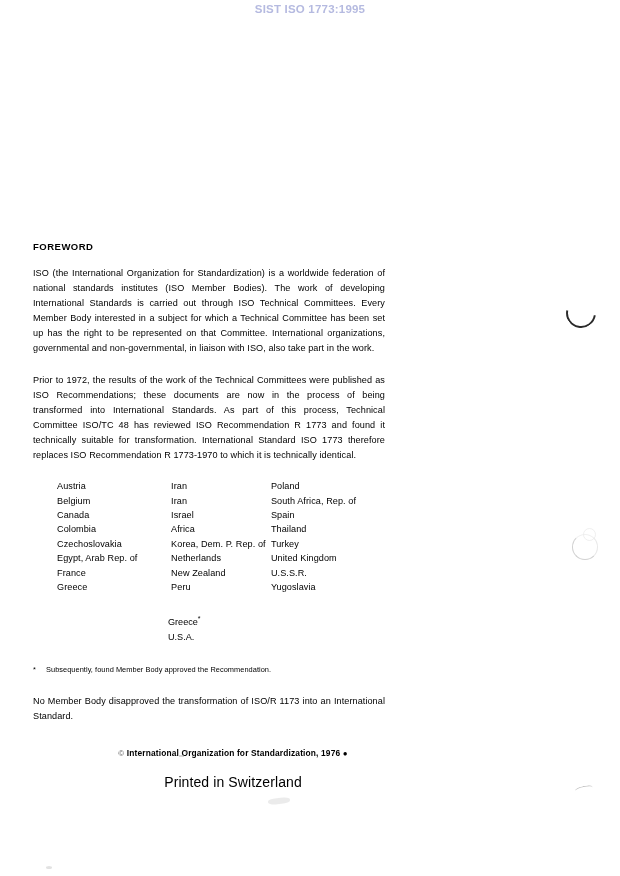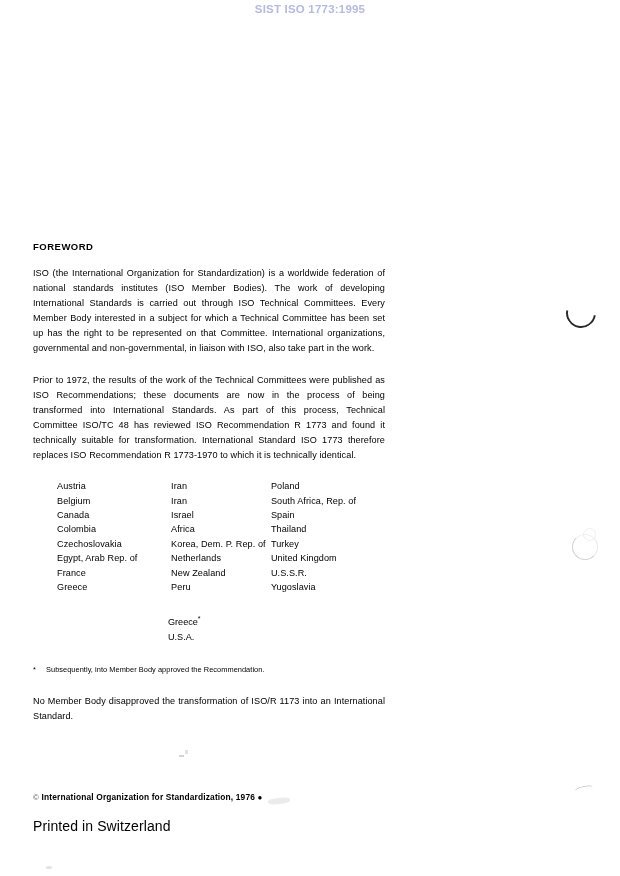--- a/index.html
+++ b/index.html
@@ -99,22 +99,23 @@
   }
   .footnote-mark {
     display: inline-block;
     width: 13px;
   }
 
   
   .bottom {
     position: absolute;
     left: 33px;
-    top: 792px;
+    top: 748px;
     width: 400px;
+    text-align: center;
   }
   .copyright {
     font-size: 8.4px;
     font-weight: bold;
     letter-spacing: 0.15px;
     white-space: nowrap;
     margin: 0;
   }
   .copy-sym {
     font-size: 8px;
@@ -269,21 +270,21 @@
         <div class="country-item">Yugoslavia</div>
       </div>
     </div>
 
 
     <div class="disapprove-list">
       <div class="disapprove-item"><span>Greece</span><span class="asterisk-sup">*</span></div>
       <div class="disapprove-item"><span>U.S.A.</span></div>
     </div>
 
-    <p class="footnote"><span class="footnote-mark">*</span><span>Subsequently, into Member Body approved the Recommendation.</span></p>
+    <p class="footnote"><span class="footnote-mark">*</span><span>Subsequently, found Member Body approved the Recommendation.</span></p>
 
     <p class="para">No Member Body disapproved the transformation of ISO/R 1173 into an International Standard.</p>
 
   </div>
 
   <div class="bottom">
     <p class="copyright"><span class="copy-sym">©</span>&nbsp;<span>International Organization for Standardization, 1976</span>&nbsp;<span class="copy-dot">●</span></p>
     <p class="printed">Printed in Switzerland</p>
   </div>
 

